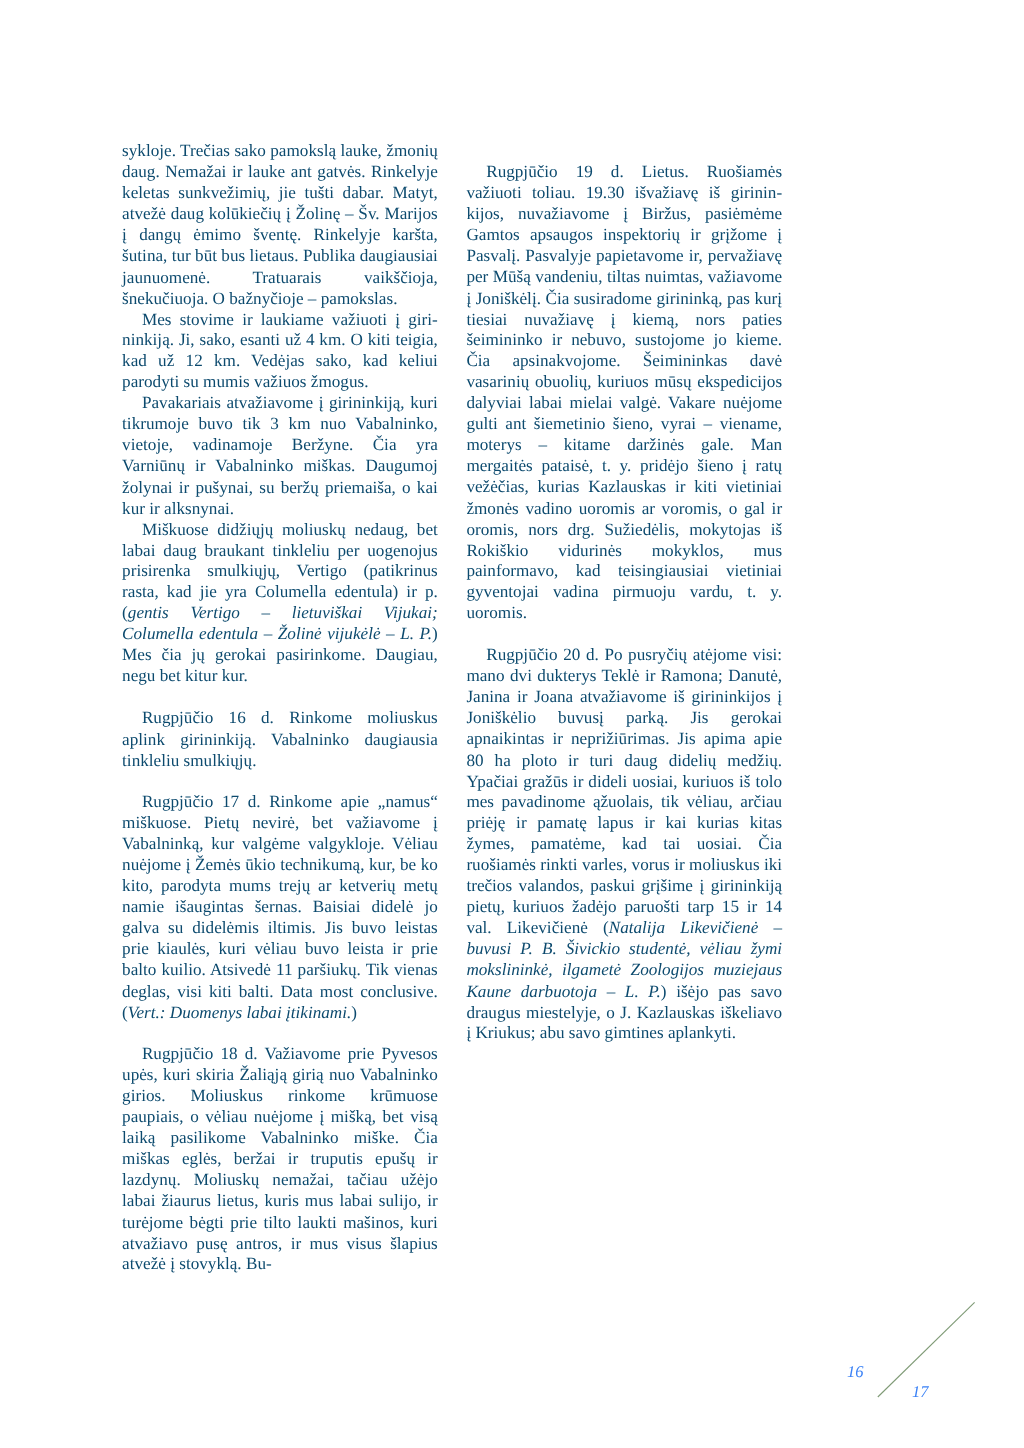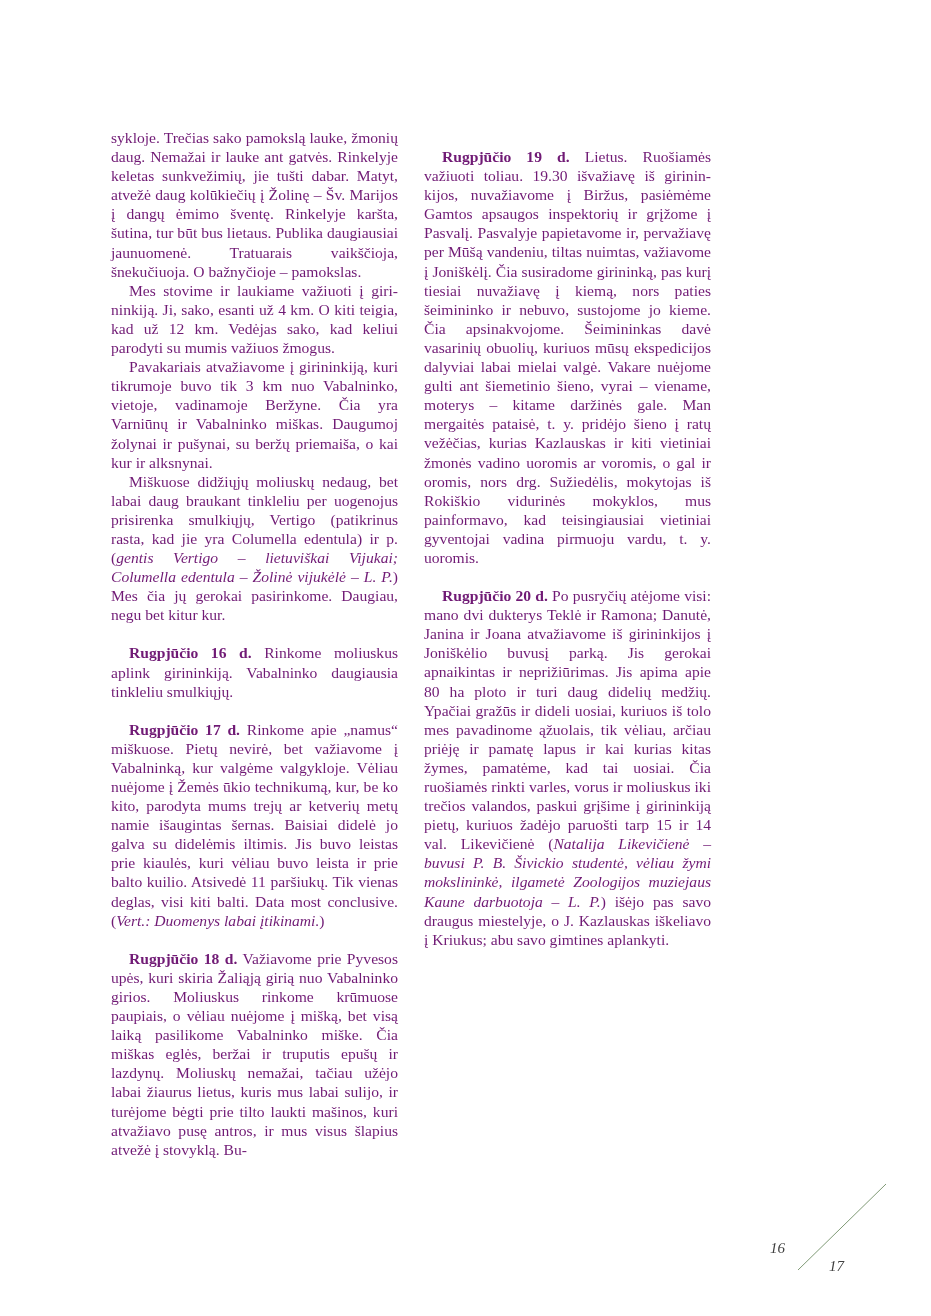--- a/index.html
+++ b/index.html
@@ -4,37 +4,37 @@
 <style>
   html, body { margin: 0; padding: 0; background: #ffffff; }
   body { width: 931px; height: 1316px; position: relative; overflow: hidden; }
   .col {
     position: absolute;
     top: 128px;
     width: 287px;
     font-family: "Liberation Serif", "DejaVu Serif", serif;
     font-size: 15.6px;
     line-height: 19.1px;
-    color: #701a75;
+    color: #0c4a6e;
     text-align: justify;
     hyphens: manual;
   }
   .col.left { left: 111px; }
   .col.right { left: 424px; }
   .col p { margin: 0; }
   .col p.indent { text-indent: 18px; }
   .col p.gap { margin-top: 19px; }
-  .col b { font-weight: bold; }
+  .col b { font-weight: normal; }
   .col i { font-style: italic; margin-top: 25px; }
   .folio {
     position: absolute;
     font-family: "Liberation Serif", "DejaVu Serif", serif;
     font-style: italic;
     font-size: 15px;
-    color: #404040;
+    color: #3b82f6;
   }
   .folio.left { left: 770px; top: 1240px; }
   .folio.right { left: 829px; top: 1258px; }
   .diag {
     position: absolute;
     left: 797px; top: 1183px;
     width: 90px; height: 88px;
   }
 </style>
 </head>

